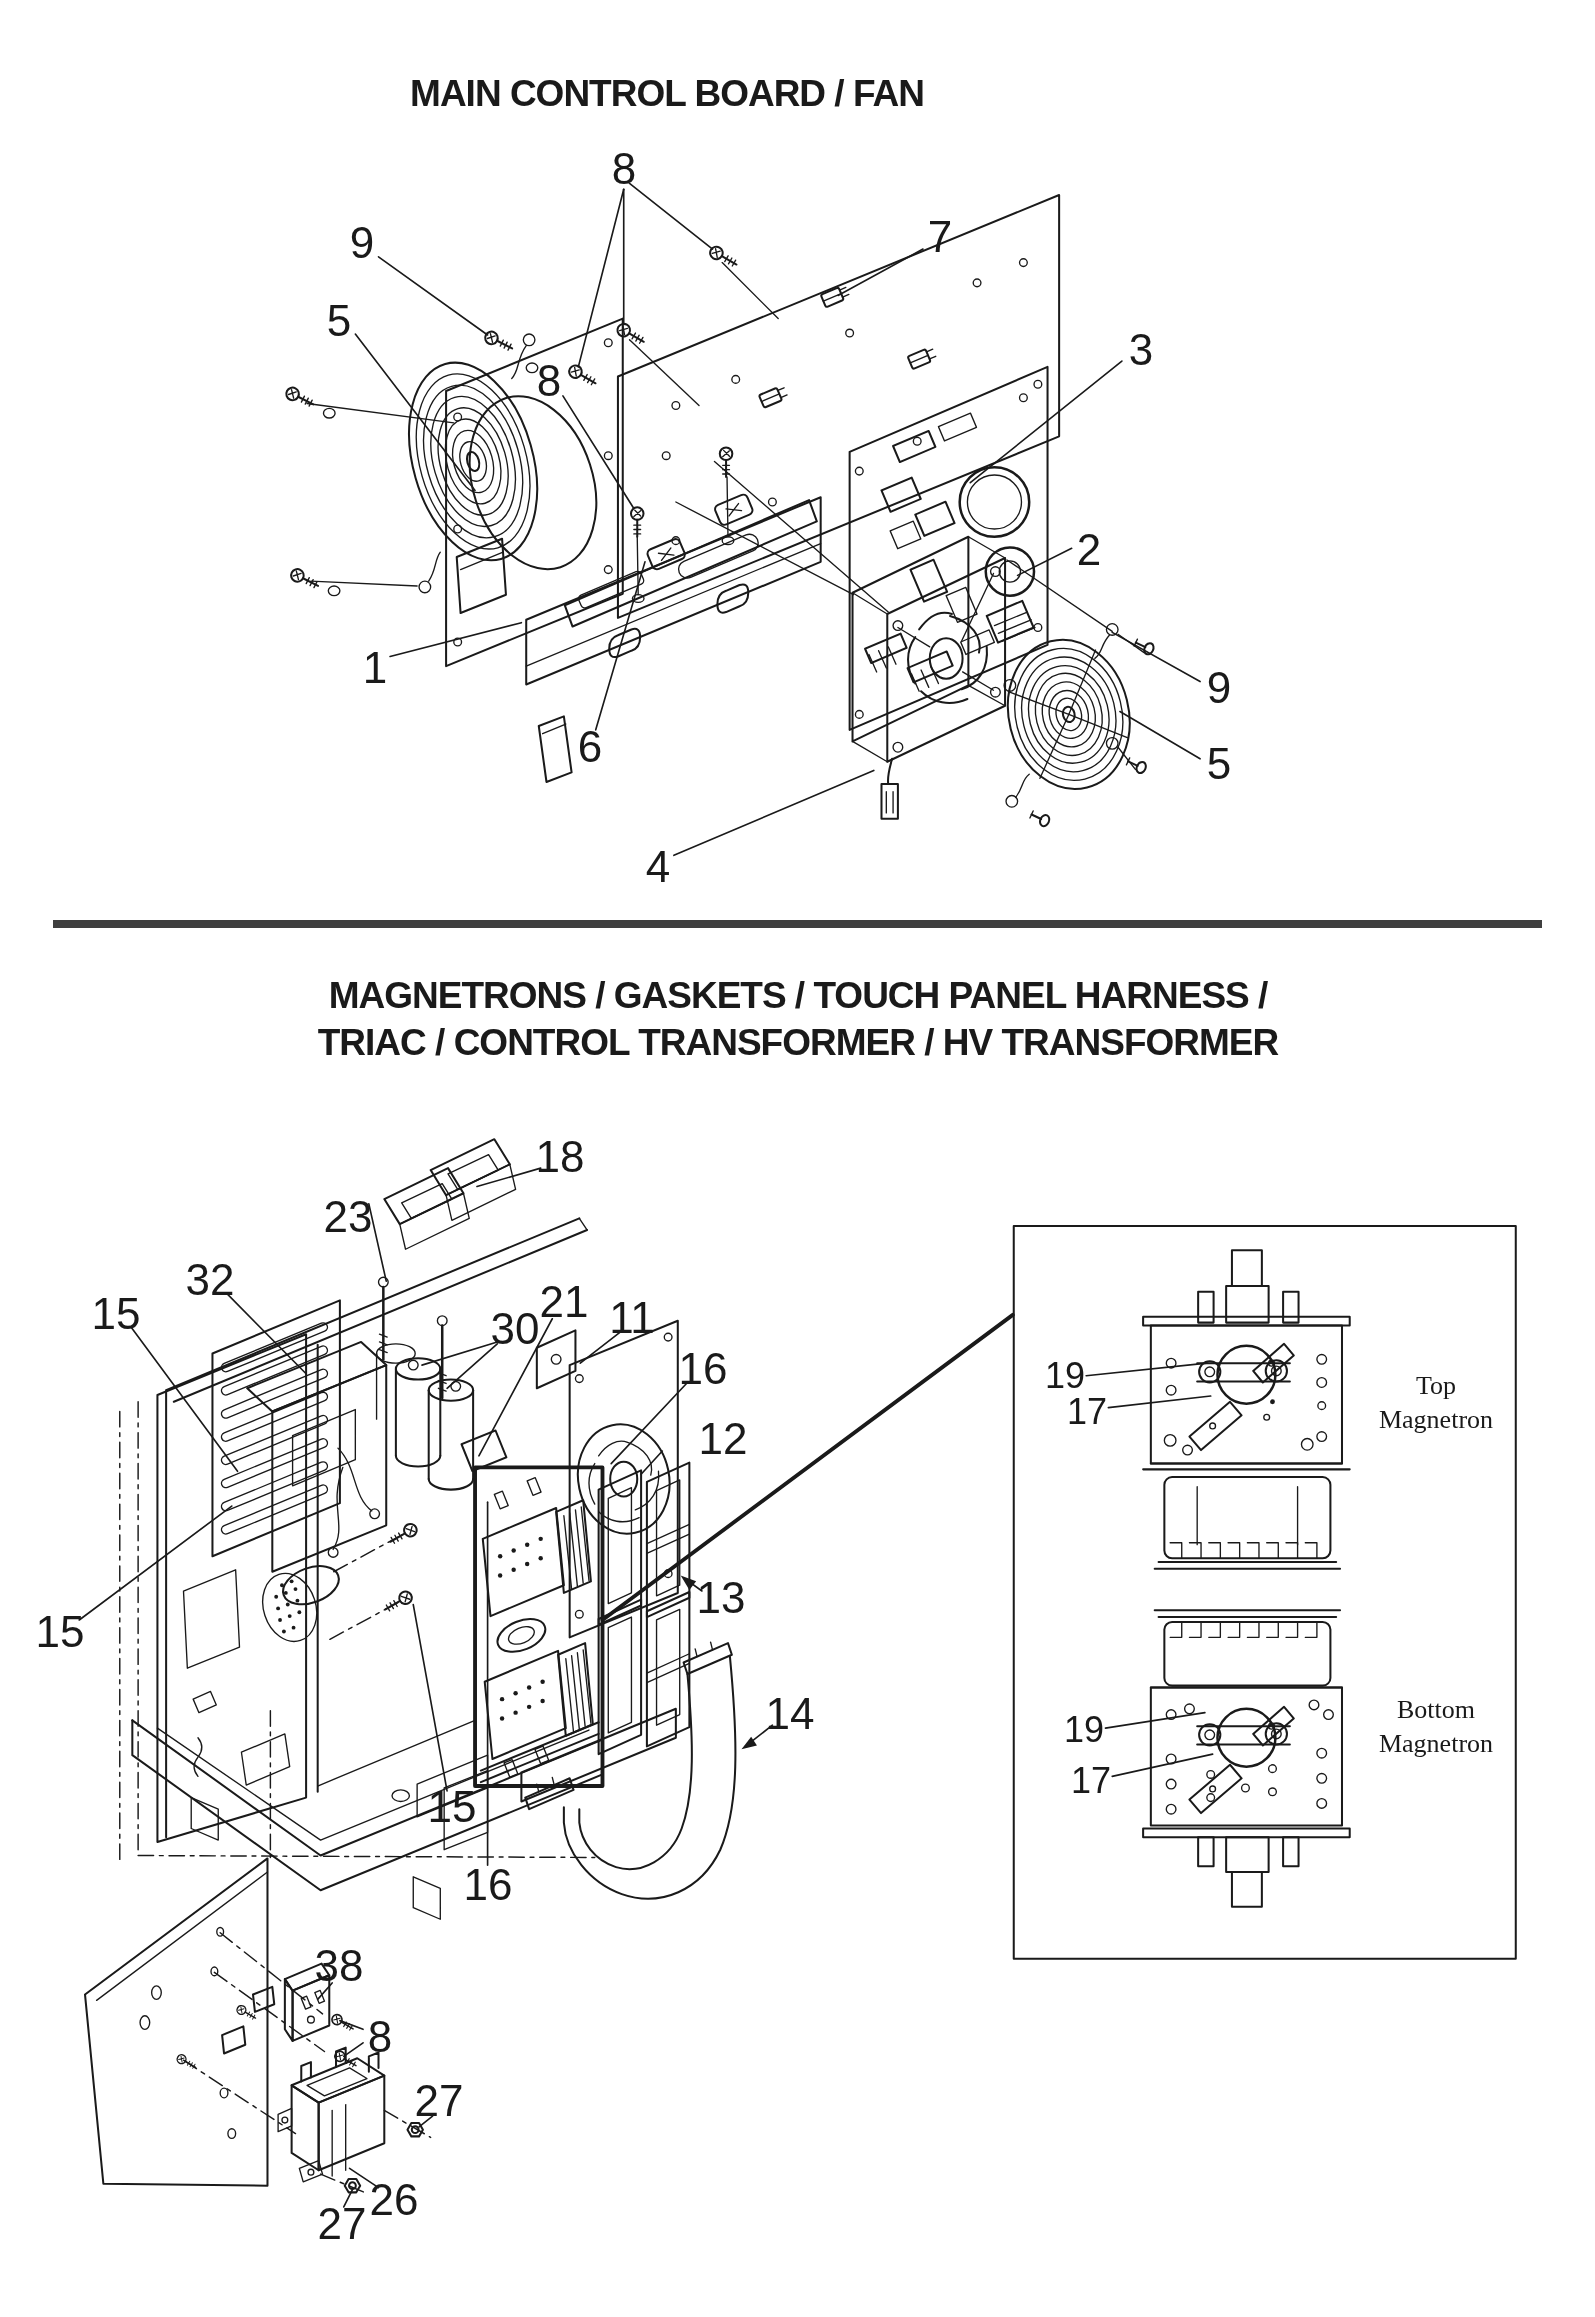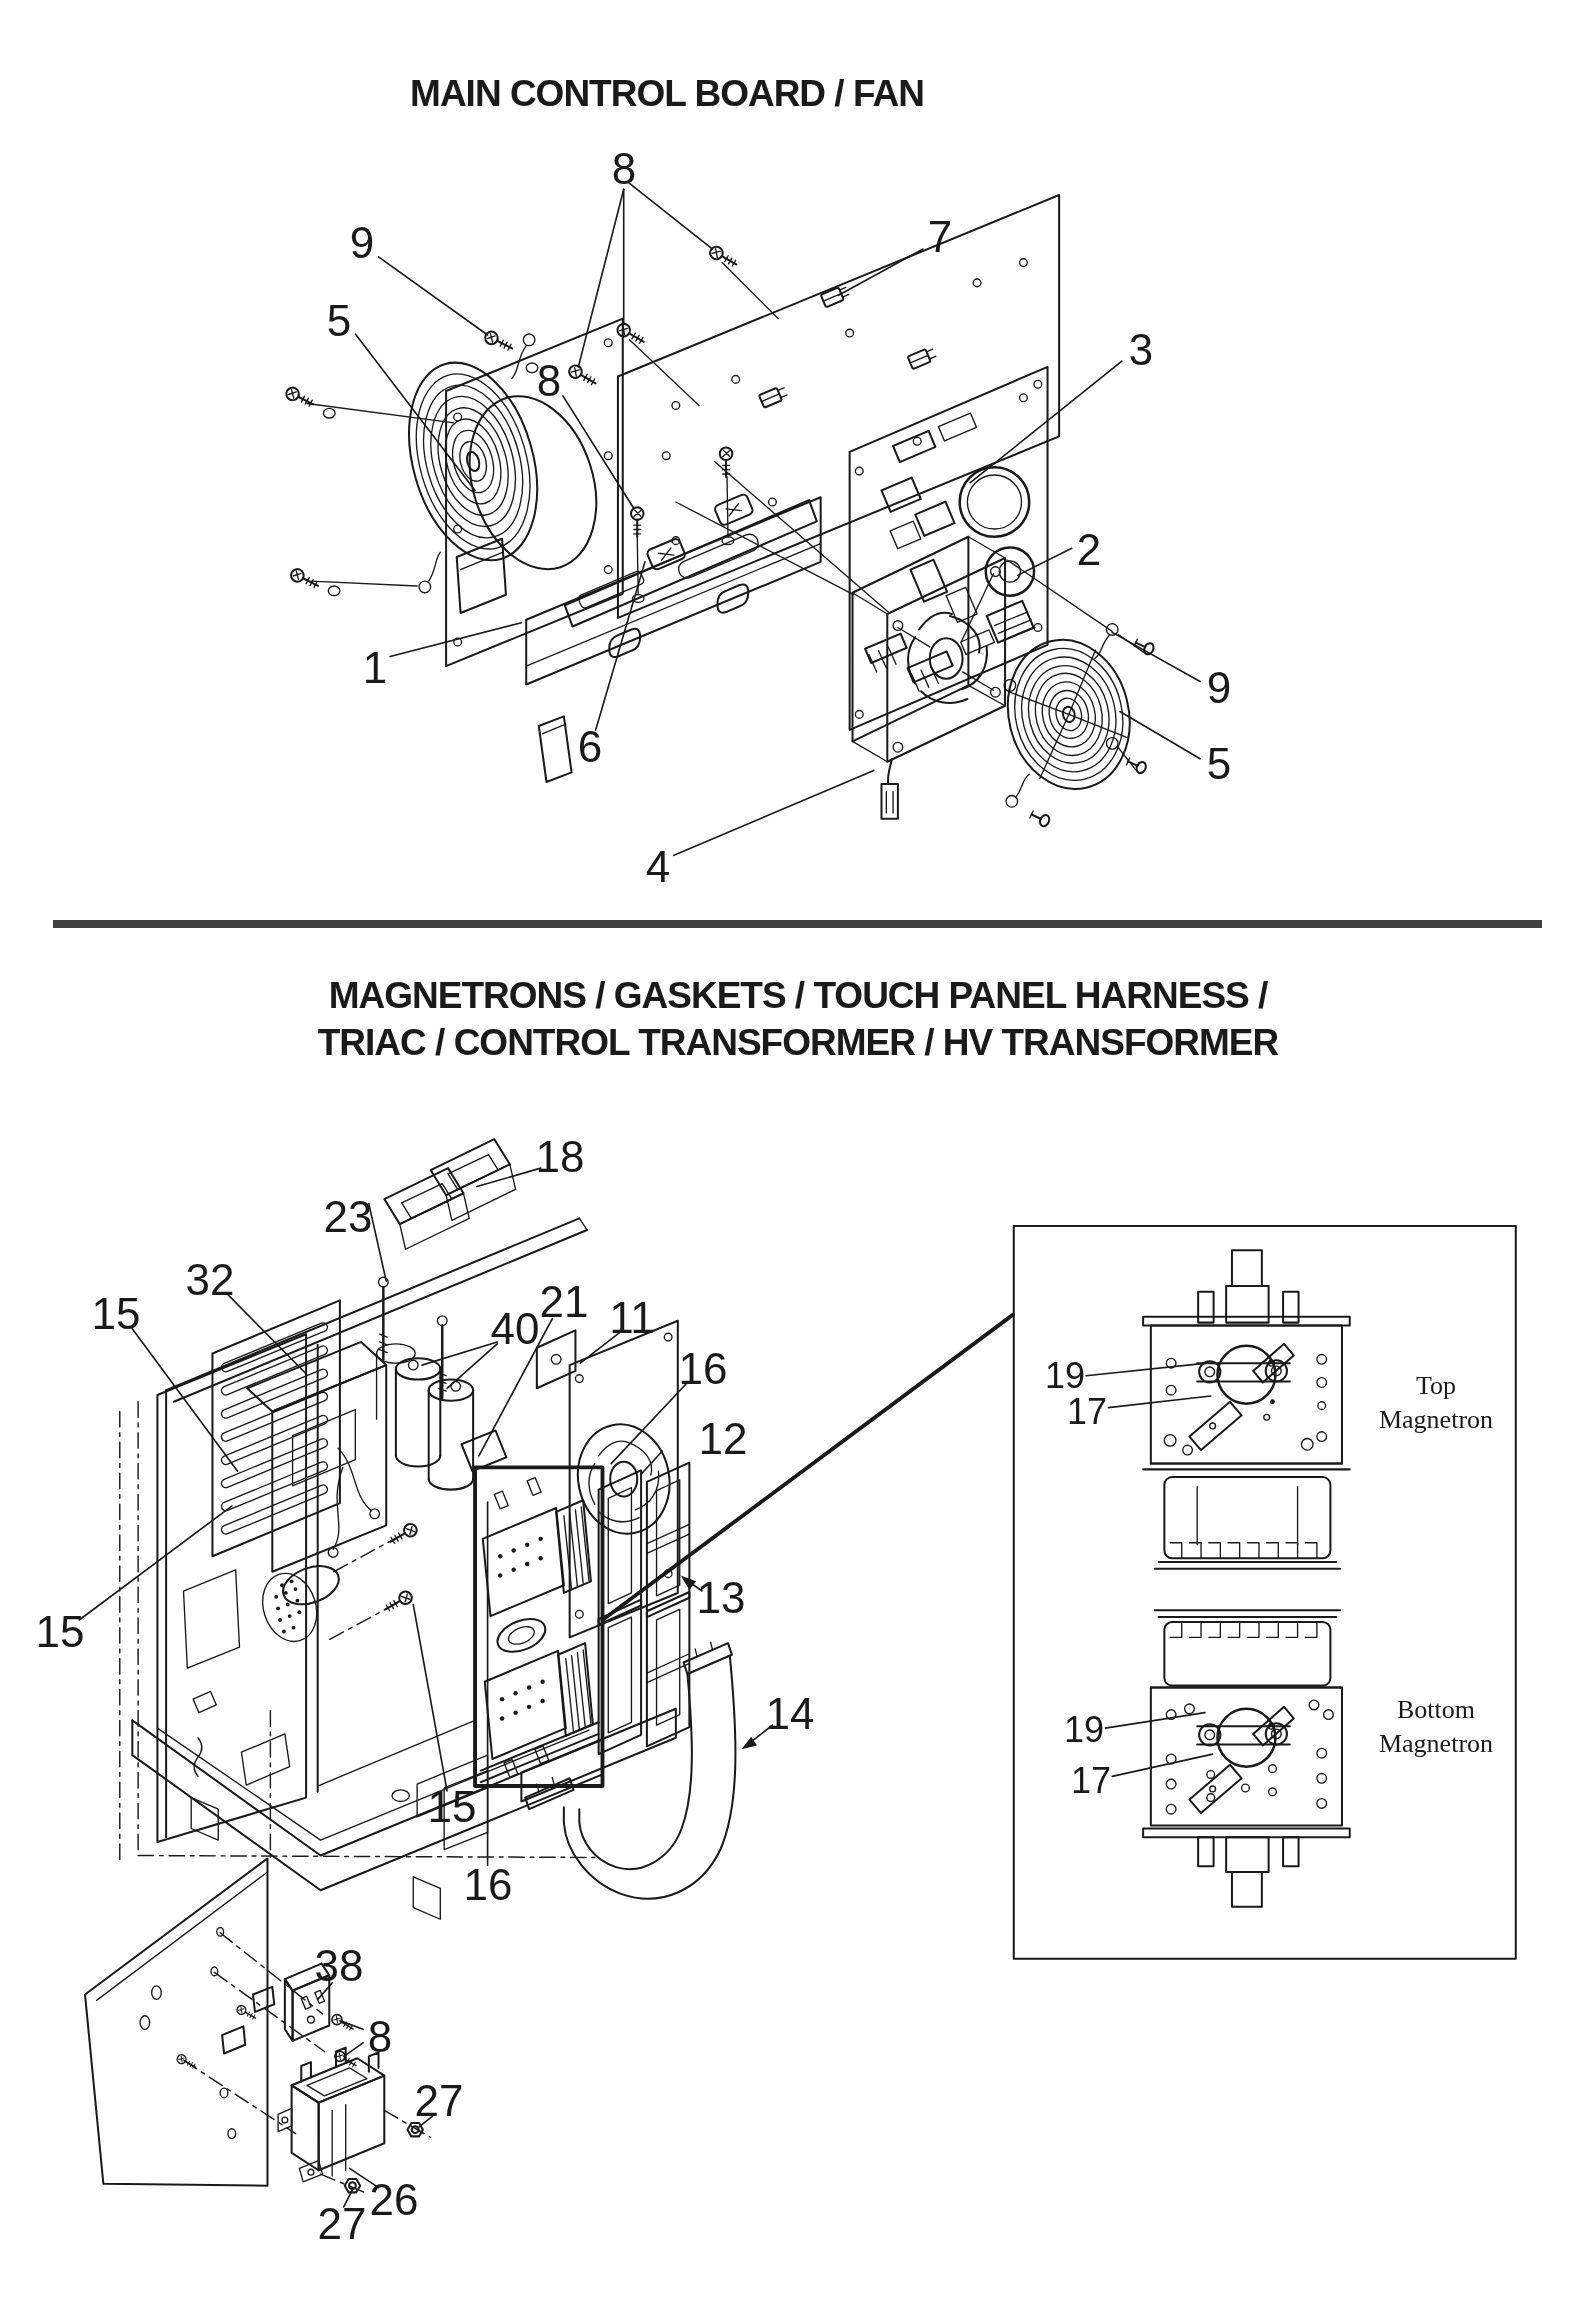--- a/index.html
+++ b/index.html
@@ -632,21 +632,21 @@
 <div class="co" style="left:375px;top:668px;">1</div>
 <div class="co" style="left:590px;top:747px;">6</div>
 <div class="co" style="left:658px;top:867px;">4</div>
 <div class="co" style="left:1219px;top:688px;">9</div>
 <div class="co" style="left:1219px;top:764px;">5</div>
 
 <div class="co" style="left:560px;top:1157px;">18</div>
 <div class="co" style="left:348px;top:1185px;margin-top:32px;">23</div>
 <div class="co" style="left:210px;top:1280px;">32</div>
 <div class="co" style="left:116px;top:1314px;">15</div>
-<div class="co" style="left:515px;top:1329px;">40</div>
+<div class="co" style="left:515px;top:1329px;">30</div>
 <div class="co" style="left:564px;top:1302px;">21</div>
 <div class="co" style="left:632px;top:1318px;">11</div>
 <div class="co" style="left:703px;top:1369px;">16</div>
 <div class="co" style="left:676px;top:1439px;margin-left:47px;">12</div>
 <div class="co" style="left:721px;top:1598px;">13</div>
 <div class="co" style="left:790px;top:1714px;">14</div>
 <div class="co" style="left:60px;top:1632px;">15</div>
 <div class="co" style="left:452px;top:1807px;">15</div>
 <div class="co" style="left:488px;top:1885px;">16</div>
 <div class="co" style="left:339px;top:1966px;">38</div>

